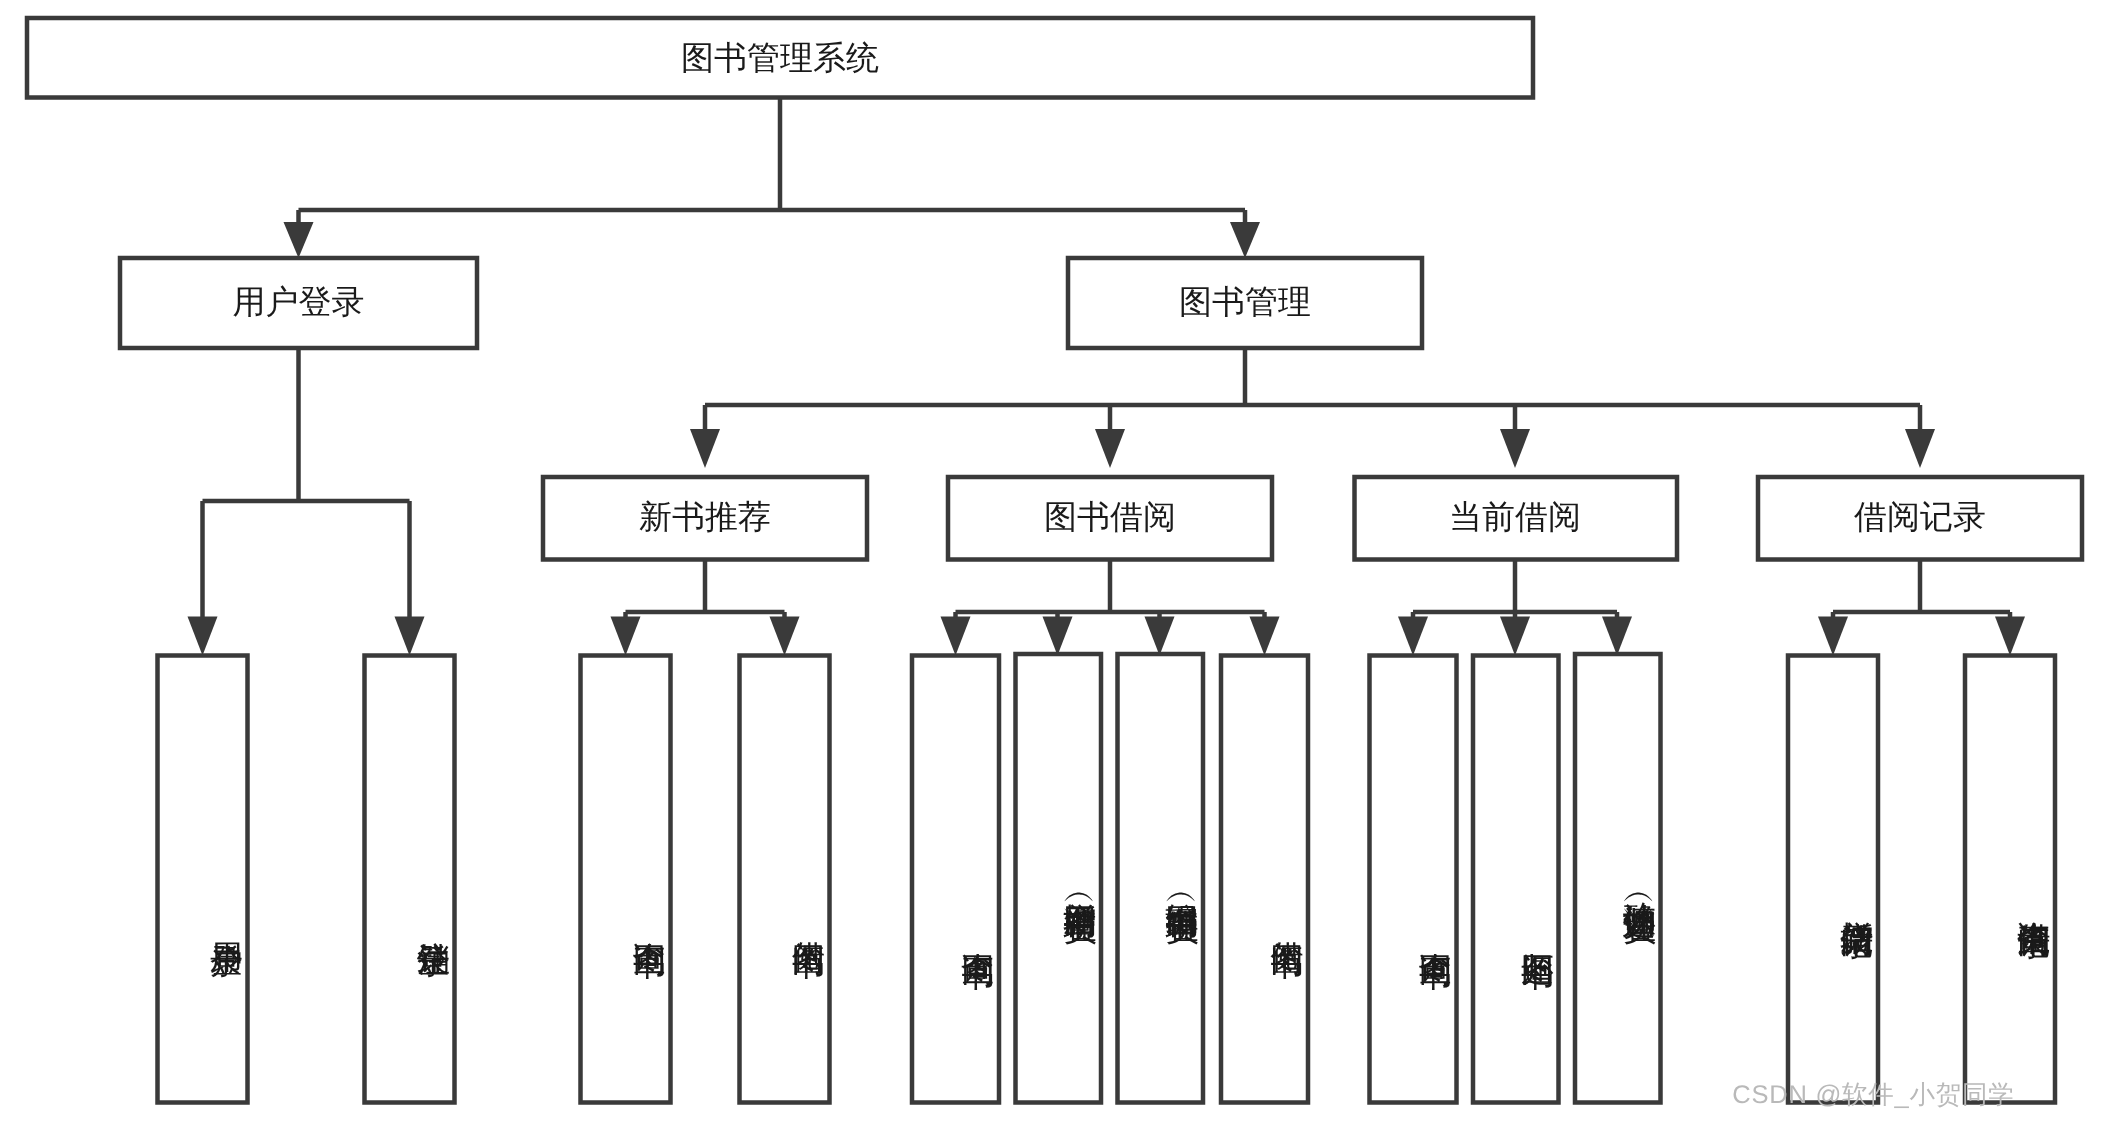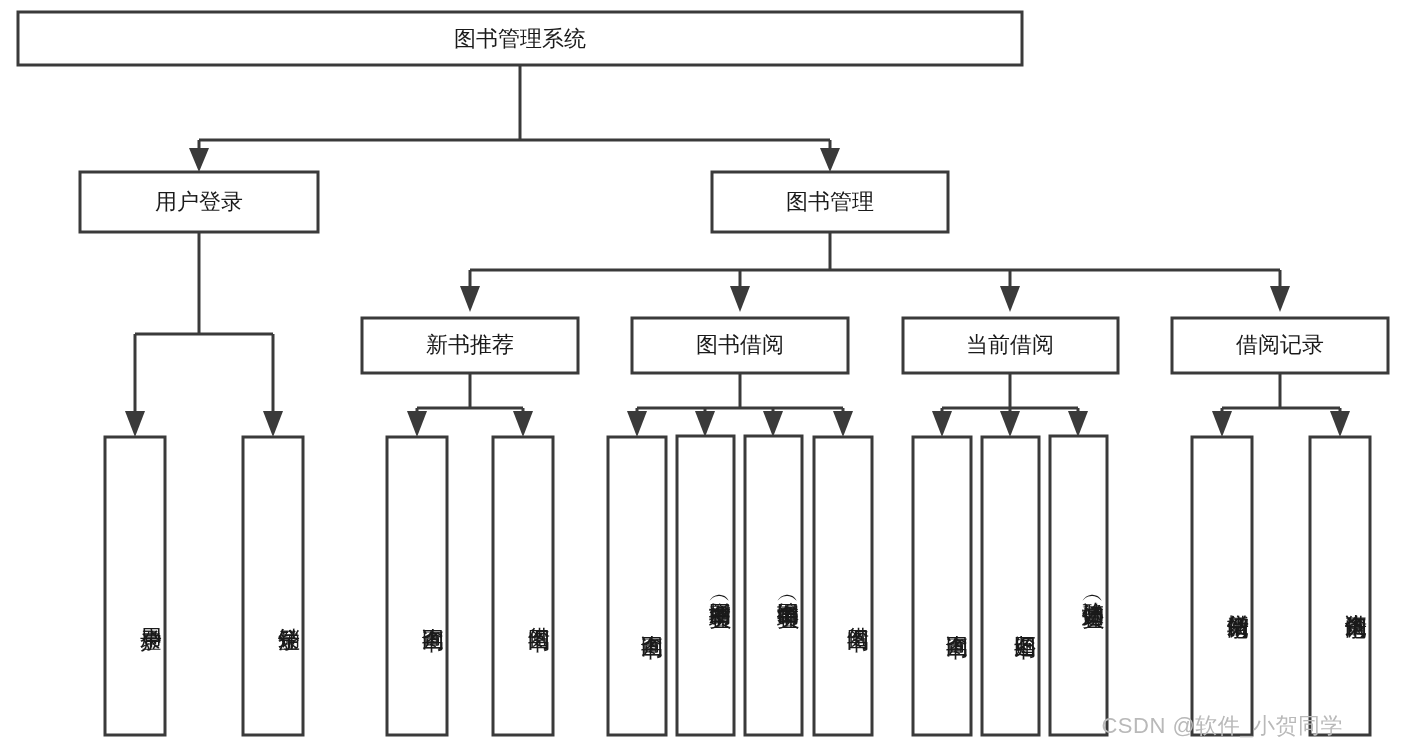--- a/index.html
+++ b/index.html
@@ -65,21 +65,21 @@
     display: flex;
     align-items: flex-start;
     justify-content: center;
     white-space: nowrap;
   }
   .watermark {
     position: absolute;
     right: 8px;
     bottom: 6px;
     font-family: "Liberation Sans", "DejaVu Sans", sans-serif;
-    font-size: 22px;
+    font-size: 17px;
     color: #b9b9b9;
     letter-spacing: 0.5px;
     user-select: none;
     white-space: nowrap;
   }
 </style>
 </head>
 <body>
 
 <div id="diagram-root">

